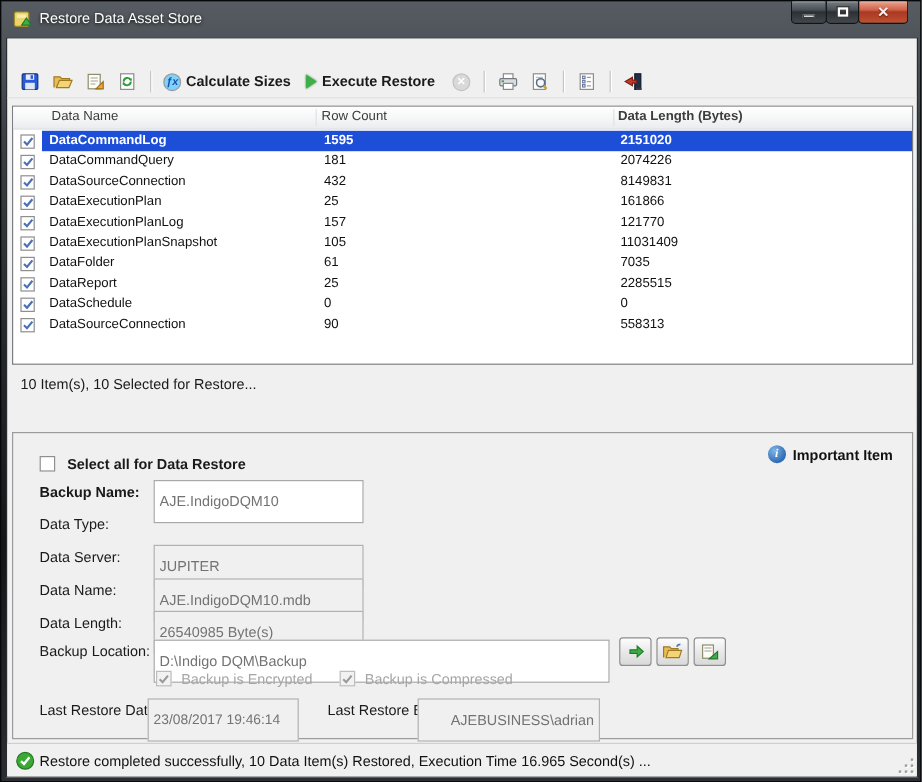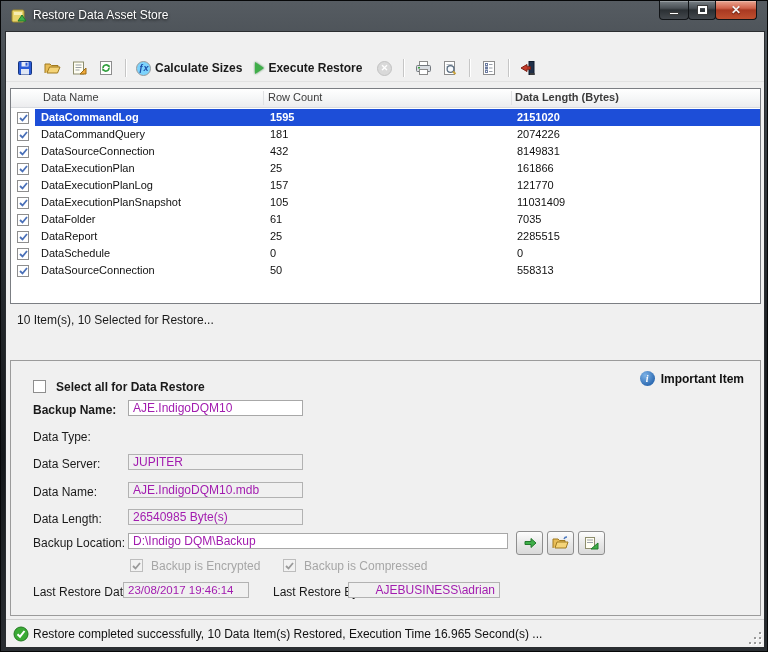--- a/index.html
+++ b/index.html
@@ -76,22 +76,22 @@
   .tab.active { background:#f0f0f0; padding:4px 14px 6px 14px; position:relative; z-index:3;
     margin-bottom:-1px; }
   .tabpanel { position:absolute; left:4px; top:328px; width:751px; height:256px;
     border:1px solid #9b9b9b; background:#f0f0f0; z-index:2; }
   
   .chk { position:absolute; width:13px; height:13px; background:#fff; border:1px solid #8e8e8e;
     display:flex; align-items:center; justify-content:center; }
   .chk.disabled { background:#f2f2f2; border-color:#bdbdbd; }
   .flabel { position:absolute; font-size:12px; color:#1a1a1a; line-height:20px; }
   .fbold { font-weight:bold; }
-  .finput { position:absolute; height:16px; border:1px solid #a8a8a8; background:#fff;
-    font-family:"Liberation Sans",sans-serif; font-size:12px; color:#a21caf; padding:0 4px; }
+  .finput { position:absolute; height:36px; border:1px solid #a8a8a8; background:#fff;
+    font-family:"Liberation Sans",sans-serif; font-size:12px; color:#737373; padding:0 4px; }
   .finput.readonly { background:#f0f0f0; border-color:#b2b2b2; }
   .note-wrap { position:absolute; right:16px; top:10px; display:flex; align-items:center; gap:6px; }
   .note-label { font-size:12px; font-weight:bold; color:#111; }
   .info-icon { width:15px; height:15px; border-radius:50%;
     background:radial-gradient(circle at 35% 30%,#7fb4e8,#2f6cb3 70%); color:#fff;
     font-size:10px; font-weight:bold; font-family:"Liberation Serif",serif; font-style:italic;
     display:flex; align-items:center; justify-content:center; }
   .loc-btn { position:absolute; width:27px; height:24px; border:1px solid #8e8e8e; border-radius:3px;
     background:linear-gradient(#fdfdfd,#e9e9e9 50%,#d9d9d9); display:flex; align-items:center;
     justify-content:center; }
@@ -355,21 +355,21 @@
           <div class="grid-row">
             <span class="cb-cell">
               <span class="cb">
                 <svg width="9" height="8" viewBox="0 0 9 8">
                   <polyline points="1,4 3.5,6.5 8,1" fill="none" stroke="#4a70b8" stroke-width="1.8"></polyline>
                 </svg>
               </span>
             </span>
             <span class="row-main">
               <span class="cell name">DataSourceConnection</span>
-              <span class="cell count">50</span>
+              <span class="cell count">90</span>
               <span class="cell length">558313</span>
             </span>
           </div>
         </div>
     </div>
 
     <div class="grid-summary">10 Item(s), 10 Selected for Restore...</div>
 
 
     <div class="tabpanel">

